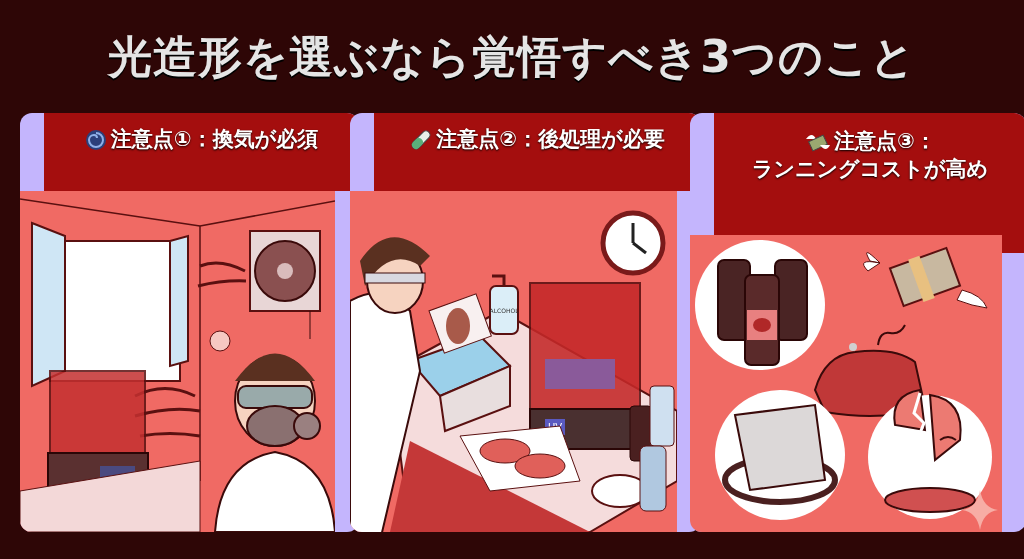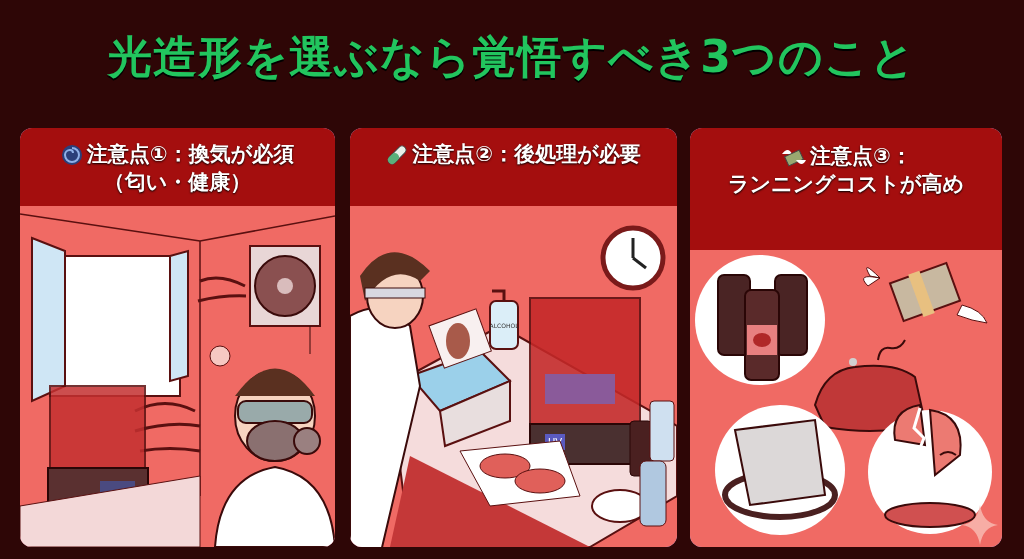--- a/index.html
+++ b/index.html
@@ -1,37 +1,36 @@
 <!DOCTYPE html>
 <html><head>
 <meta charset="utf-8">
 <style>
   html,body{margin:0;padding:0;}
   body{width:1024px;height:559px;background:#2e0606;overflow:hidden;position:relative;font-family:"DejaVu Sans","Liberation Sans",sans-serif;}
-  .title{position:absolute;left:0;top:28px;width:1024px;text-align:center;color:#22c55e;font-weight:bold;font-size:44px;letter-spacing:1px;text-shadow:0 2px 0 #000;}
-  .card{position:absolute;top:128px;height:419px;border-radius:12px;overflow:hidden;background:#c4b5fd;}
+  .title{position:absolute;left:0;top:28px;width:1024px;text-align:center;color:#e5e5e5;font-weight:bold;font-size:44px;letter-spacing:1px;text-shadow:0 2px 0 #000;}
+  .card{position:absolute;top:113px;height:419px;border-radius:12px;overflow:hidden;background:#c4b5fd;padding-left:24px;}
   .card .head{background:#a40e0e;color:#fff;font-weight:bold;text-align:center;font-size:21px;line-height:28px;text-shadow:0 1px 2px #000;}
   .card .head .ico{display:inline-block;vertical-align:middle;margin-right:4px;}
   .card .scene{position:absolute;left:0;right:0;bottom:0;}
   .card svg{display:block;}
 </style>
 </head>
 <body>
 
 <div class="title">光造形を選ぶなら覚悟すべき3つのこと</div>
 
 <div class="card" style="left:20px;width:315px;">
   <div class="head" style="height:78px;padding-top:12px;box-sizing:border-box;">
     <div><span class="ico">
       <svg width="22" height="22" viewBox="0 0 22 22">
             <circle cx="11" cy="11" r="10" fill="#2b3f7a"></circle>
             <path d="M11 4a7 7 0 1 1-7 7a5 5 0 0 1 5-5a3 3 0 0 1 3 3" stroke="#8fb0e8" stroke-width="2" fill="none"></path>
           </svg>
     </span><span>注意点①：換気が必須</span></div>
-    <div>（匂い・健康）</div>
   </div>
   <div class="scene" style="top:78px;">
     <svg width="315" height="341" viewBox="0 0 315 341">
       <rect width="315" height="341" fill="#f06a64"></rect>
       <line x1="0" y1="8" x2="180" y2="35" stroke="#5a1010" stroke-width="1.5"></line>
       <line x1="180" y1="35" x2="315" y2="10" stroke="#5a1010" stroke-width="1.5"></line>
       <line x1="180" y1="35" x2="180" y2="290" stroke="#5a1010" stroke-width="1.5"></line>
 
       <rect x="30" y="50" width="130" height="140" fill="#fff" stroke="#5a1010" stroke-width="2"></rect>
       <polygon points="12,32 45,45 45,180 12,195" fill="#cfe6f5" stroke="#5a1010" stroke-width="2"></polygon>

